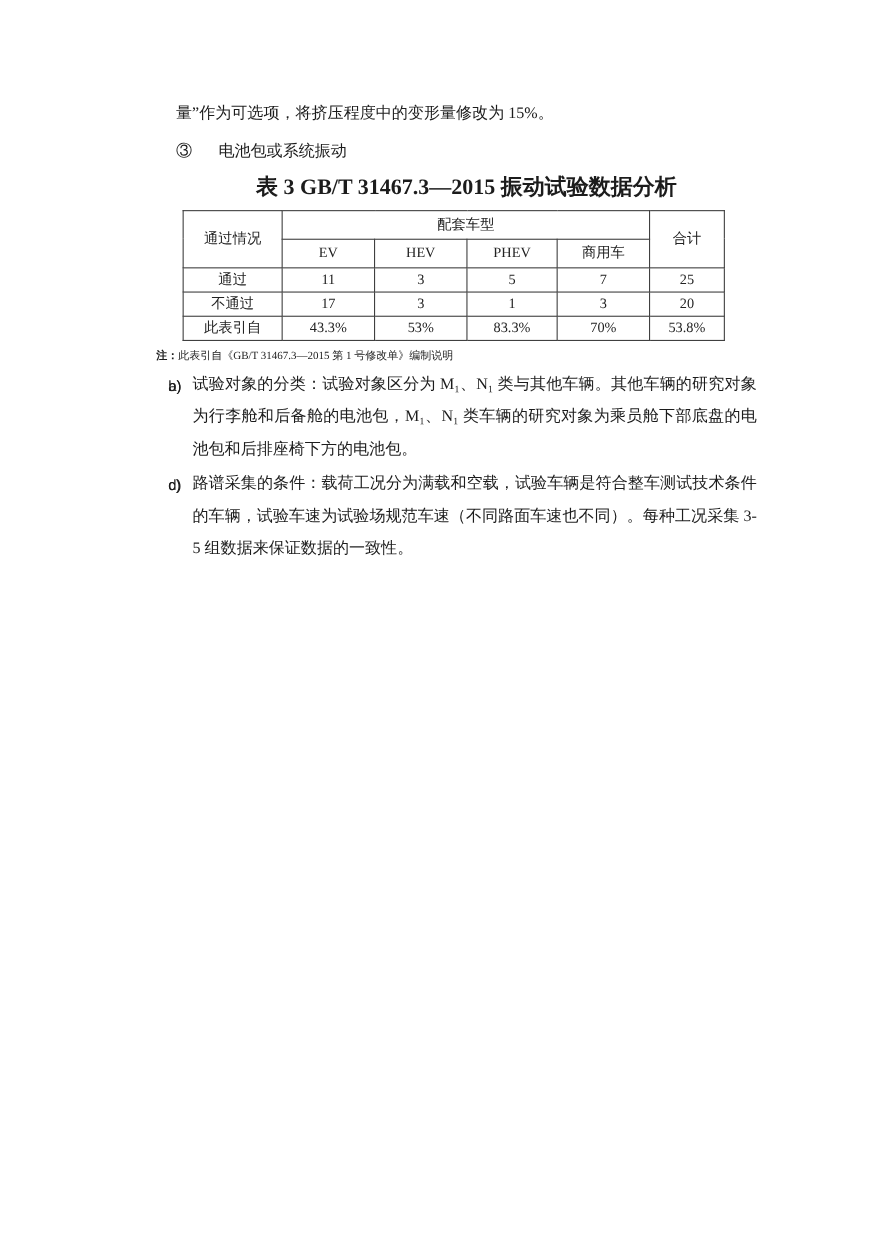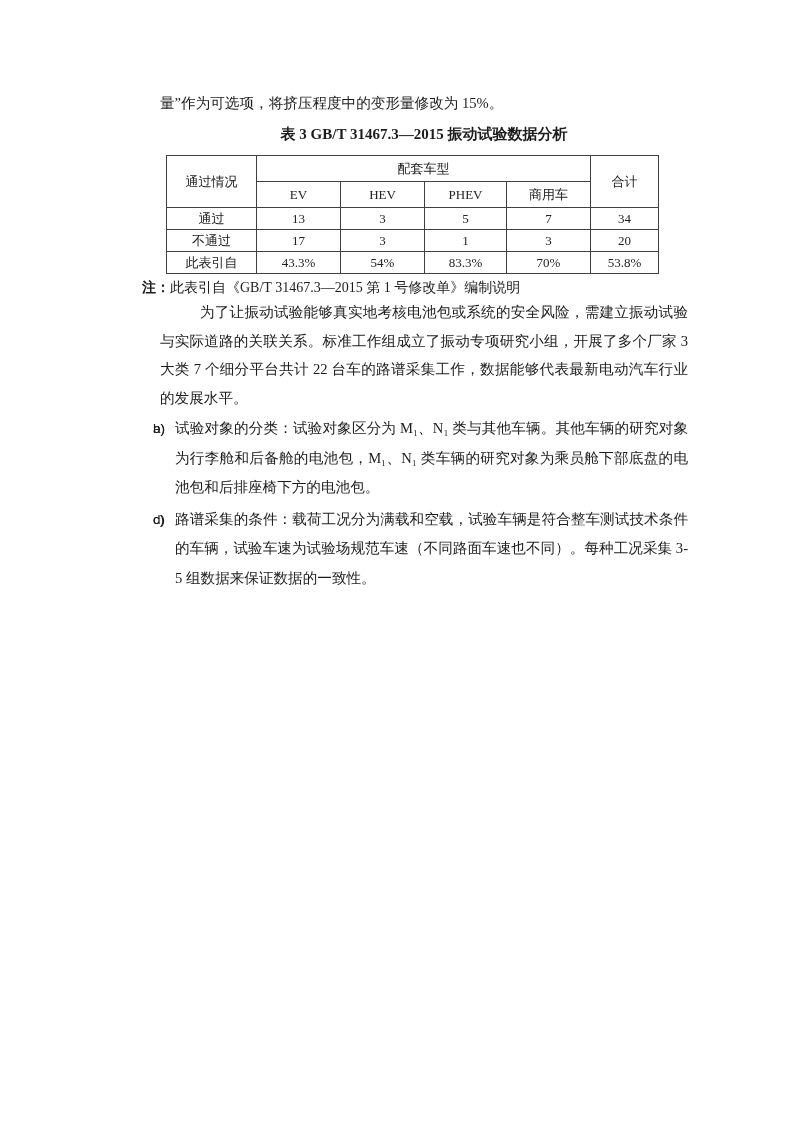--- a/index.html
+++ b/index.html
@@ -20,21 +20,21 @@
   .body-text {
     font-size:14.6px;
     line-height:28.4px;
     text-align:justify;
   }
   .indent { text-indent:40px; }
   .section-line { margin-top:7px; text-align:left; }
   .sec-marker { margin-right:24px; }
   .table-title {
     margin-top:4px;
-    font-size:15px;
+    font-size:20px;
     font-weight:bold;
     text-align:center;
     line-height:26px;
   }
   table.data-table {
     border-collapse:collapse;
     table-layout:fixed;
     width:492px;
     margin:8px 0 0 6px;
     font-size:13px;
@@ -43,21 +43,21 @@
   table.data-table td {
     border:1px solid #404040;
     text-align:center;
     vertical-align:middle;
     padding:0;
   }
   tr.hdr td { height:25px; }
   tr.datarow td { height:21px; }
   .note {
     margin:3px 0 0 -18px;
-    font-size:14px;
+    font-size:10px;
     line-height:21px;
     text-align:left;
   }
   .note-label { font-weight:bold; }
   .para-gap { margin-top:7px; }
   .list { margin-top:2px; }
   .list-item {
     position:relative;
     margin-left:-7px;
     margin-top:2px;
@@ -75,20 +75,21 @@
   }
 </style>
 </head>
 <body>
 
 <div class="page">
   <div class="content">
 
     <p class="body-text">量”作为可选项，将挤压程度中的变形量修改为 15%。</p>
 
+    <p class="body-text section-line"><span class="sec-marker">③</span><span>电池包或系统振动</span></p>
 
 
     <p class="table-title">表 3 GB/T 31467.3—2015 振动试验数据分析</p>
 
     <table class="data-table">
       <colgroup>
         <col style="width:90px">
           <col style="width:84px">
           <col style="width:84px">
           <col style="width:82px">
@@ -102,49 +103,48 @@
           <td rowspan="2">合计</td>
         </tr>
         <tr class="hdr">
           <td>EV</td>
           <td>HEV</td>
           <td>PHEV</td>
           <td>商用车</td>
         </tr>
         <tr class="datarow">
           <td>通过</td>
-          <td>13</td>
+          <td>11</td>
           <td>3</td>
           <td>5</td>
           <td>7</td>
-          <td>34</td>
+          <td>25</td>
         </tr>
         <tr class="datarow">
           <td>不通过</td>
           <td>17</td>
           <td>3</td>
           <td>1</td>
           <td>3</td>
           <td>20</td>
         </tr>
         <tr class="datarow">
           <td>此表引自</td>
           <td>43.3%</td>
-          <td>54%</td>
+          <td>53%</td>
           <td>83.3%</td>
           <td>70%</td>
           <td>53.8%</td>
         </tr>
       </tbody>
     </table>
 
     <p class="note"><span class="note-label">注：</span><span>此表引自《GB/T 31467.3—2015 第 1 号修改单》编制说明</span></p>
 
 
-    <p class="body-text indent">为了让振动试验能够真实地考核电池包或系统的安全风险，需建立振动试验与实际道路的关联关系。标准工作组成立了振动专项研究小组，开展了多个厂家 3 大类 7 个细分平台共计 22 台车的路谱采集工作，数据能够代表最新电动汽车行业的发展水平。</p>
 
     <div class="list">
       <div class="list-item"><span class="item-marker">a)</span></div>
       <div class="list-item"><span class="item-marker">b)</span><span>试验对象的分类：试验对象区分为 M₁、N₁ 类与其他车辆。其他车辆的研究对象为行李舱和后备舱的电池包，M₁、N₁ 类车辆的研究对象为乘员舱下部底盘的电池包和后排座椅下方的电池包。</span></div>
       <div class="list-item"><span class="item-marker">c)</span></div>
       <div class="list-item"><span class="item-marker">d)</span><span>路谱采集的条件：载荷工况分为满载和空载，试验车辆是符合整车测试技术条件的车辆，试验车速为试验场规范车速（不同路面车速也不同）。每种工况采集 3-5 组数据来保证数据的一致性。</span></div>
     </div>
 
   </div>
 </div>

